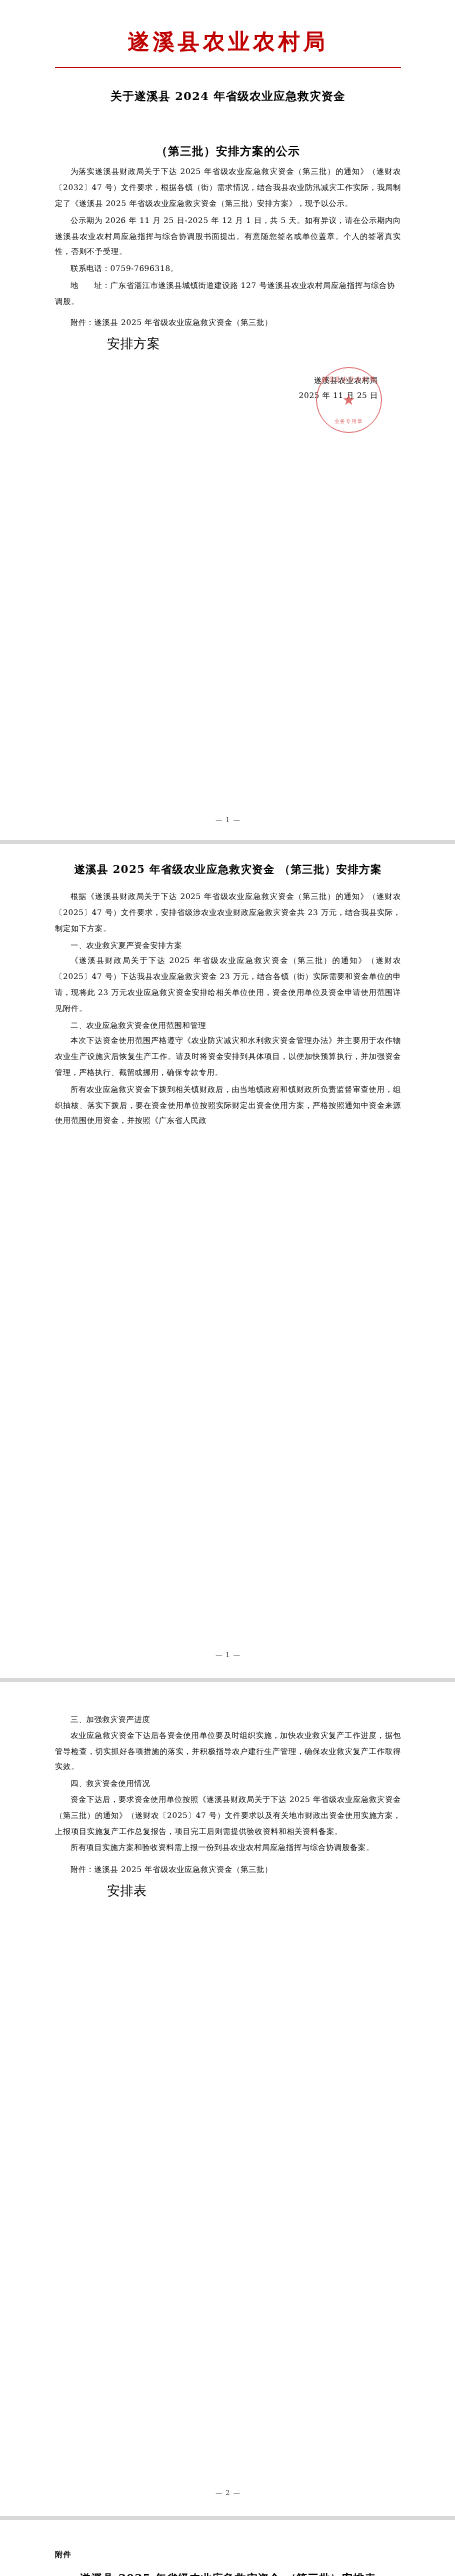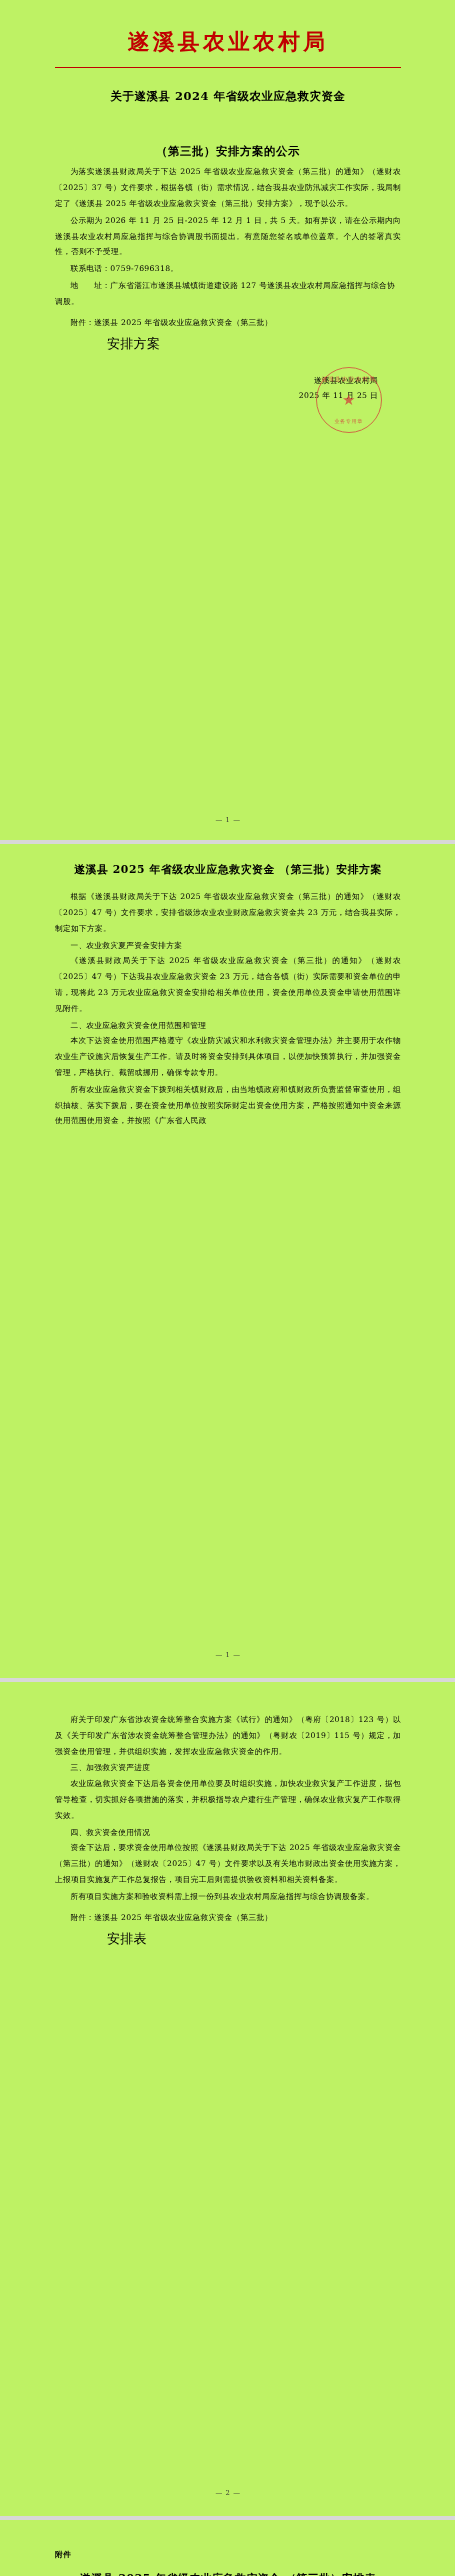--- a/index.html
+++ b/index.html
@@ -7,21 +7,21 @@
     padding: 0;
     background: #d8d8d8;
   }
   body {
     width: 456px;
     font-family: "DejaVu Serif", "Liberation Serif", serif;
     color: #000;
   }
   .page {
     width: 456px;
-    background: #bef264;
+    background: #ffffff;
     position: relative;
     box-sizing: border-box;
     padding: 0 55px;
     margin: 0 auto;
     overflow: hidden;
   }
   .page.p1 { height: 840px; padding-top: 20.5px; }
   .page.p2 { height: 838px; padding-top: 12px; border-top: 4.6px solid #d8d8d8; }
   .page.p3 { height: 838px; padding-top: 30px; border-top: 4.6px solid #d8d8d8; }
   .page.p4 { height: 626px; padding-top: 30px; border-top: 4.6px solid #d8d8d8; }
@@ -193,21 +193,21 @@
   <div class="letterhead">
     <div class="org">遂溪县农业农村局</div>
   </div>
   <hr class="red-rule">
 
   <div class="doc-title">
     <span>关于遂溪县 2024 年省级农业应急救灾资金</span>
     <span class="line2">（第三批）安排方案的公示</span>
   </div>
 
-  <p class="body">为落实遂溪县财政局关于下达 2025 年省级农业应急救灾资金（第三批）的通知》（遂财农〔2025〕37 号）文件要求，根据各镇（街）需求情况，结合我县农业防汛减灾工作实际，我局制定了《遂溪县 2025 年省级农业应急救灾资金（第三批）安排方案》，现予以公示。</p>
+  <p class="body">为落实遂溪县财政局关于下达 2025 年省级农业应急救灾资金（第三批）的通知》（遂财农〔2032〕47 号）文件要求，根据各镇（街）需求情况，结合我县农业防汛减灾工作实际，我局制定了《遂溪县 2025 年省级农业应急救灾资金（第三批）安排方案》，现予以公示。</p>
   <p class="body">公示期为 2026 年 11 月 25 日-2025 年 12 月 1 日，共 5 天。如有异议，请在公示期内向遂溪县农业农村局应急指挥与综合协调股书面提出。有意随您签名或单位盖章。个人的签署真实性，否则不予受理。</p>
   <p class="body">联系电话：0759-7696318。</p>
   <p class="addr-row">地　　址：广东省湛江市遂溪县城镇街道建设路 127 号遂溪县农业农村局应急指挥与综合协调股。</p>
 
   <p class="attach-label">附件：遂溪县 2025 年省级农业应急救灾资金（第三批）</p>
   <p class="attach-line2">安排方案</p>
 
   <div class="sign-block">
     <div class="seal">
       <div class="seal-top">遂溪县农业农村局</div>
@@ -235,21 +235,20 @@
 
   <p class="sub-head">二、农业应急救灾资金使用范围和管理</p>
   <p class="body">本次下达资金使用范围严格遵守《农业防灾减灾和水利救灾资金管理办法》并主要用于农作物农业生产设施灾后恢复生产工作。请及时将资金安排到具体项目，以便加快预算执行，并加强资金管理，严格执行、截留或挪用，确保专款专用。</p>
   <p class="body">所有农业应急救灾资金下拨到相关镇财政后，由当地镇政府和镇财政所负责监督审查使用，组织抽核、落实下拨后，要在资金使用单位按照实际财定出资金使用方案，严格按照通知中资金来源使用范围使用资金，并按照《广东省人民政</p>
 
   <div class="page-num">— 1 —</div>
 </div>
 
 <div class="page p3">
 
-  <p class="body">府关于印发广东省涉农资金统筹整合实施方案《试行》的通知》（粤府〔2018〕123 号）以及《关于印发广东省涉农资金统筹整合管理办法》的通知》（粤财农〔2019〕115 号）规定，加强资金使用管理，并供组织实施，发挥农业应急救灾资金的作用。</p>
 
   <p class="sub-head">三、加强救灾资严进度</p>
   <p class="body">农业应急救灾资金下达后各资金使用单位要及时组织实施，加快农业救灾复产工作进度，据包管导检查，切实抓好各项措施的落实，并积极指导农户建行生产管理，确保农业救灾复产工作取得实效。</p>
 
   <p class="sub-head">四、救灾资金使用情况</p>
   <p class="body">资金下达后，要求资金使用单位按照《遂溪县财政局关于下达 2025 年省级农业应急救灾资金（第三批）的通知》（遂财农〔2025〕47 号）文件要求以及有关地市财政出资金使用实施方案，上报项目实施复产工作总复报告，项目完工后则需提供验收资料和相关资料备案。</p>
   <p class="body">所有项目实施方案和验收资料需上报一份到县农业农村局应急指挥与综合协调股备案。</p>
 
   <p class="attach-label">附件：遂溪县 2025 年省级农业应急救灾资金（第三批）</p>
   <p class="attach-line2">安排表</p>

